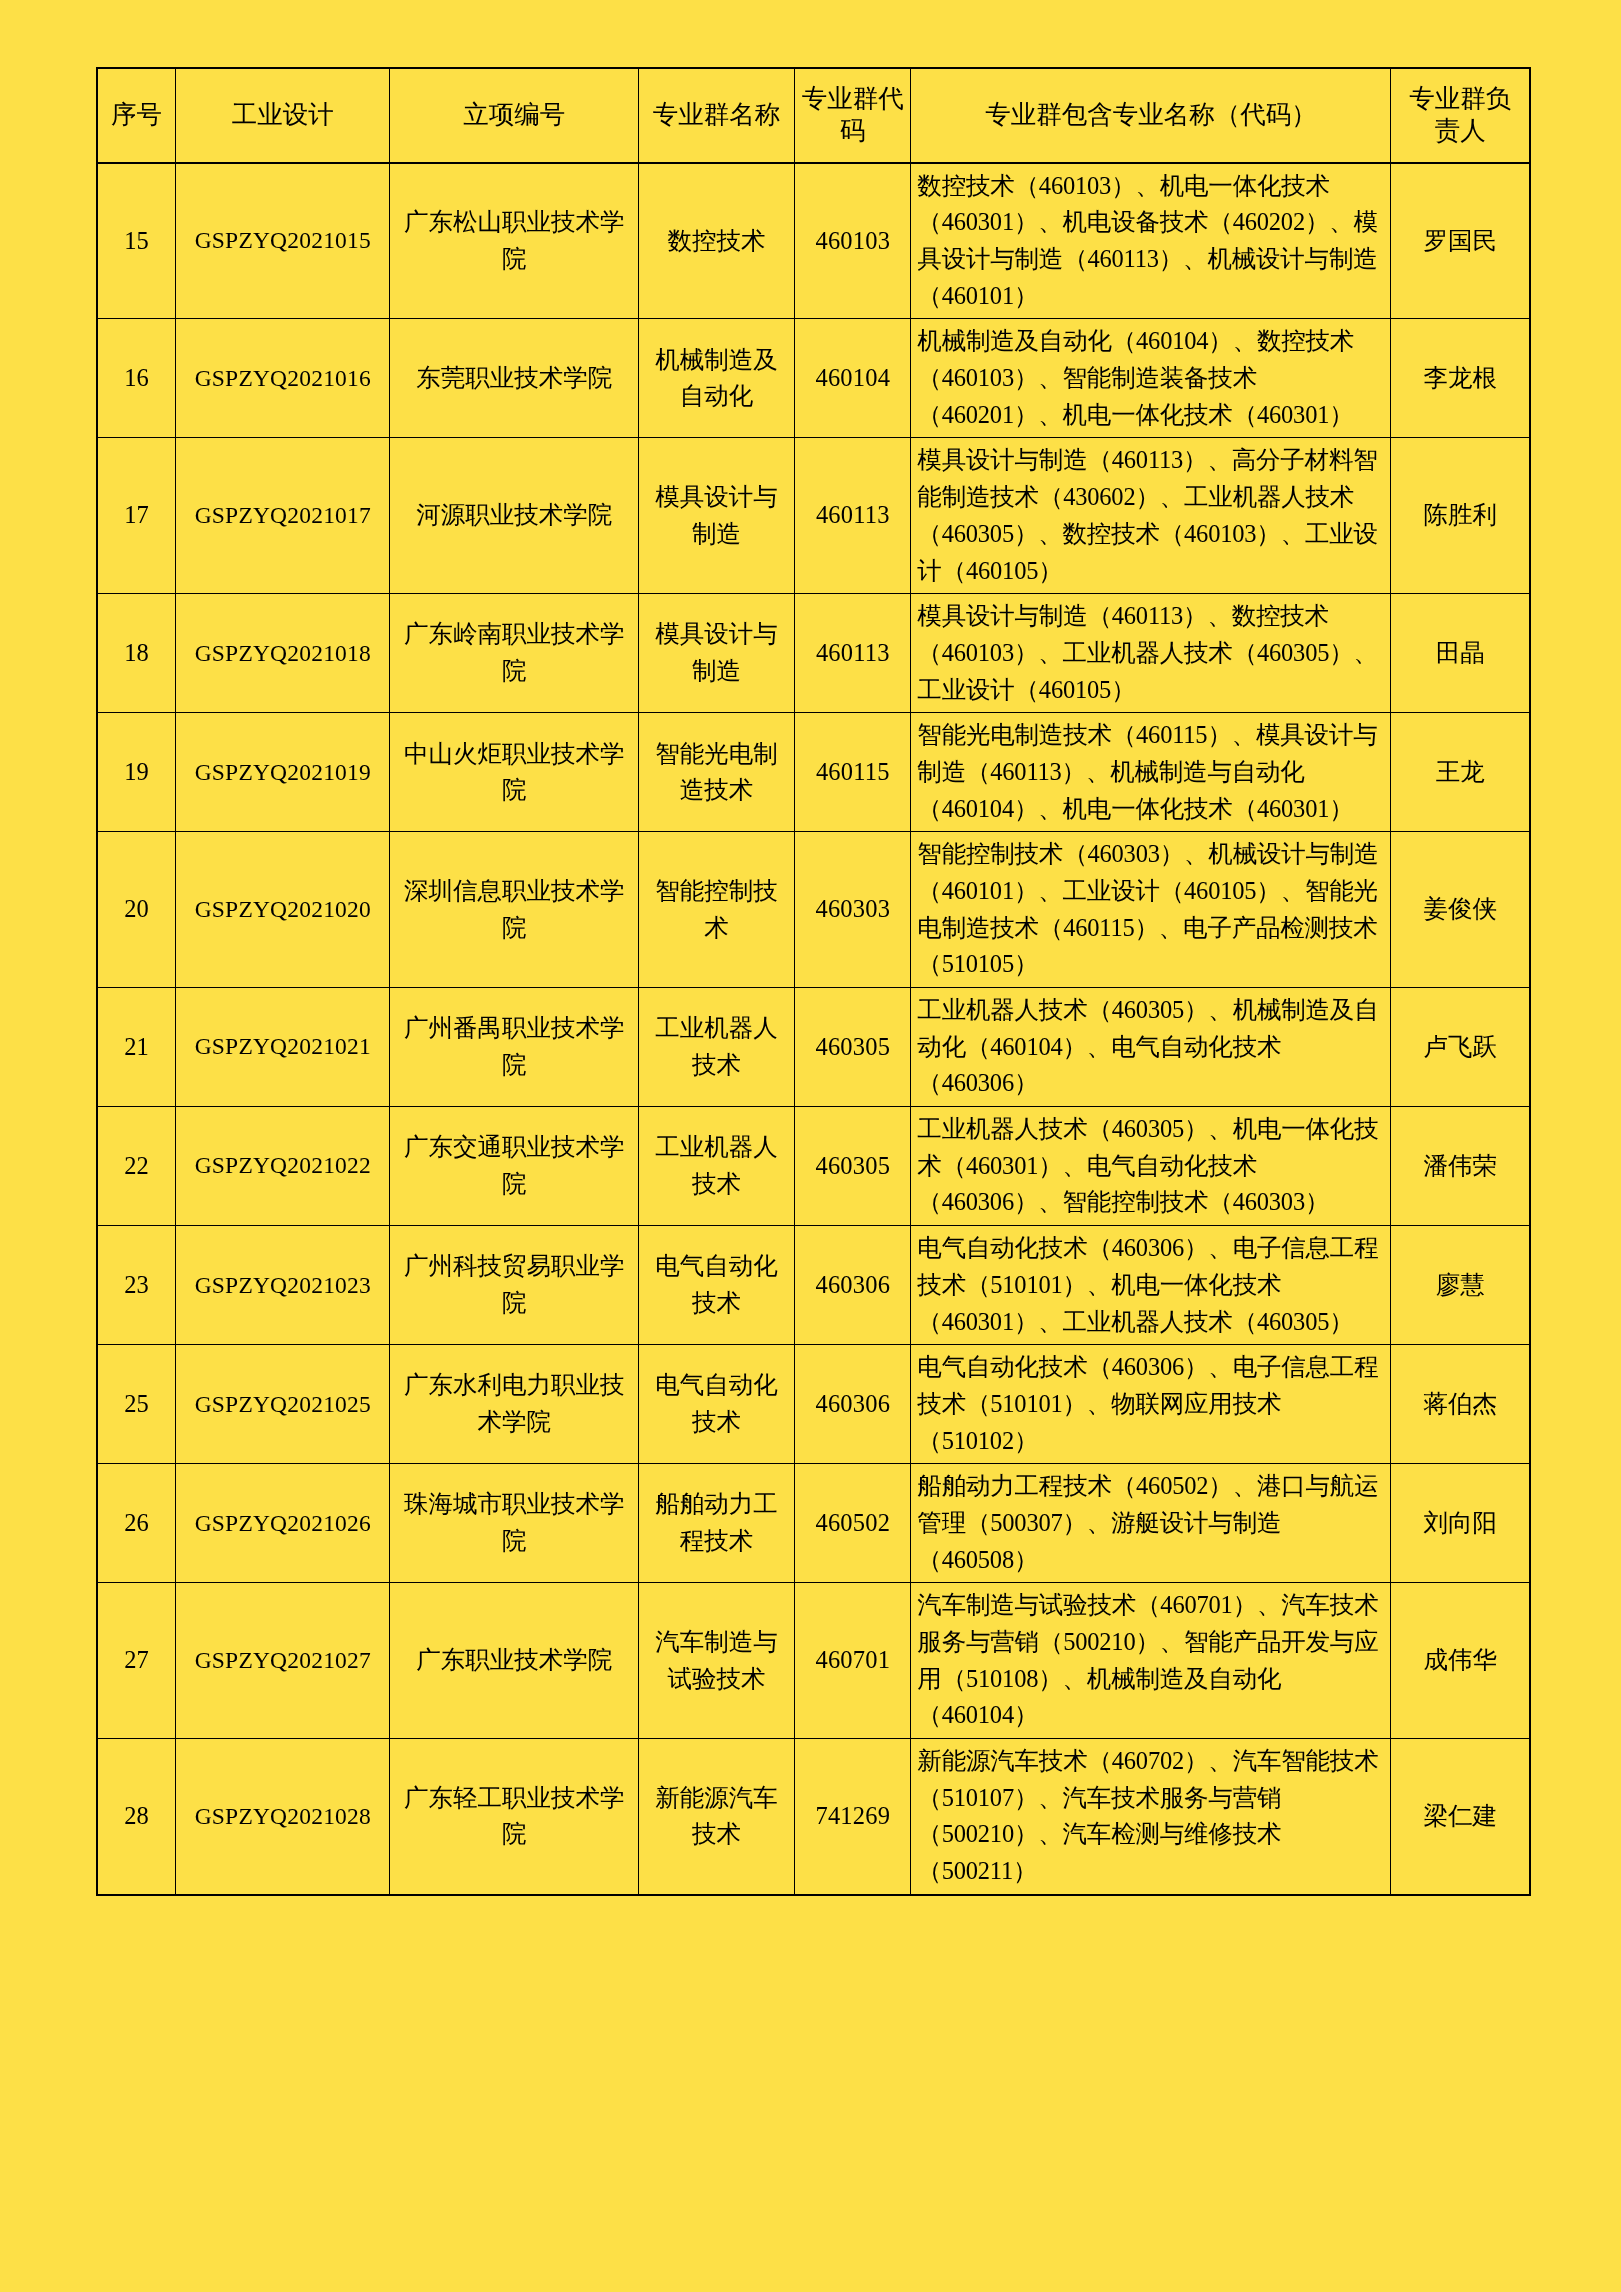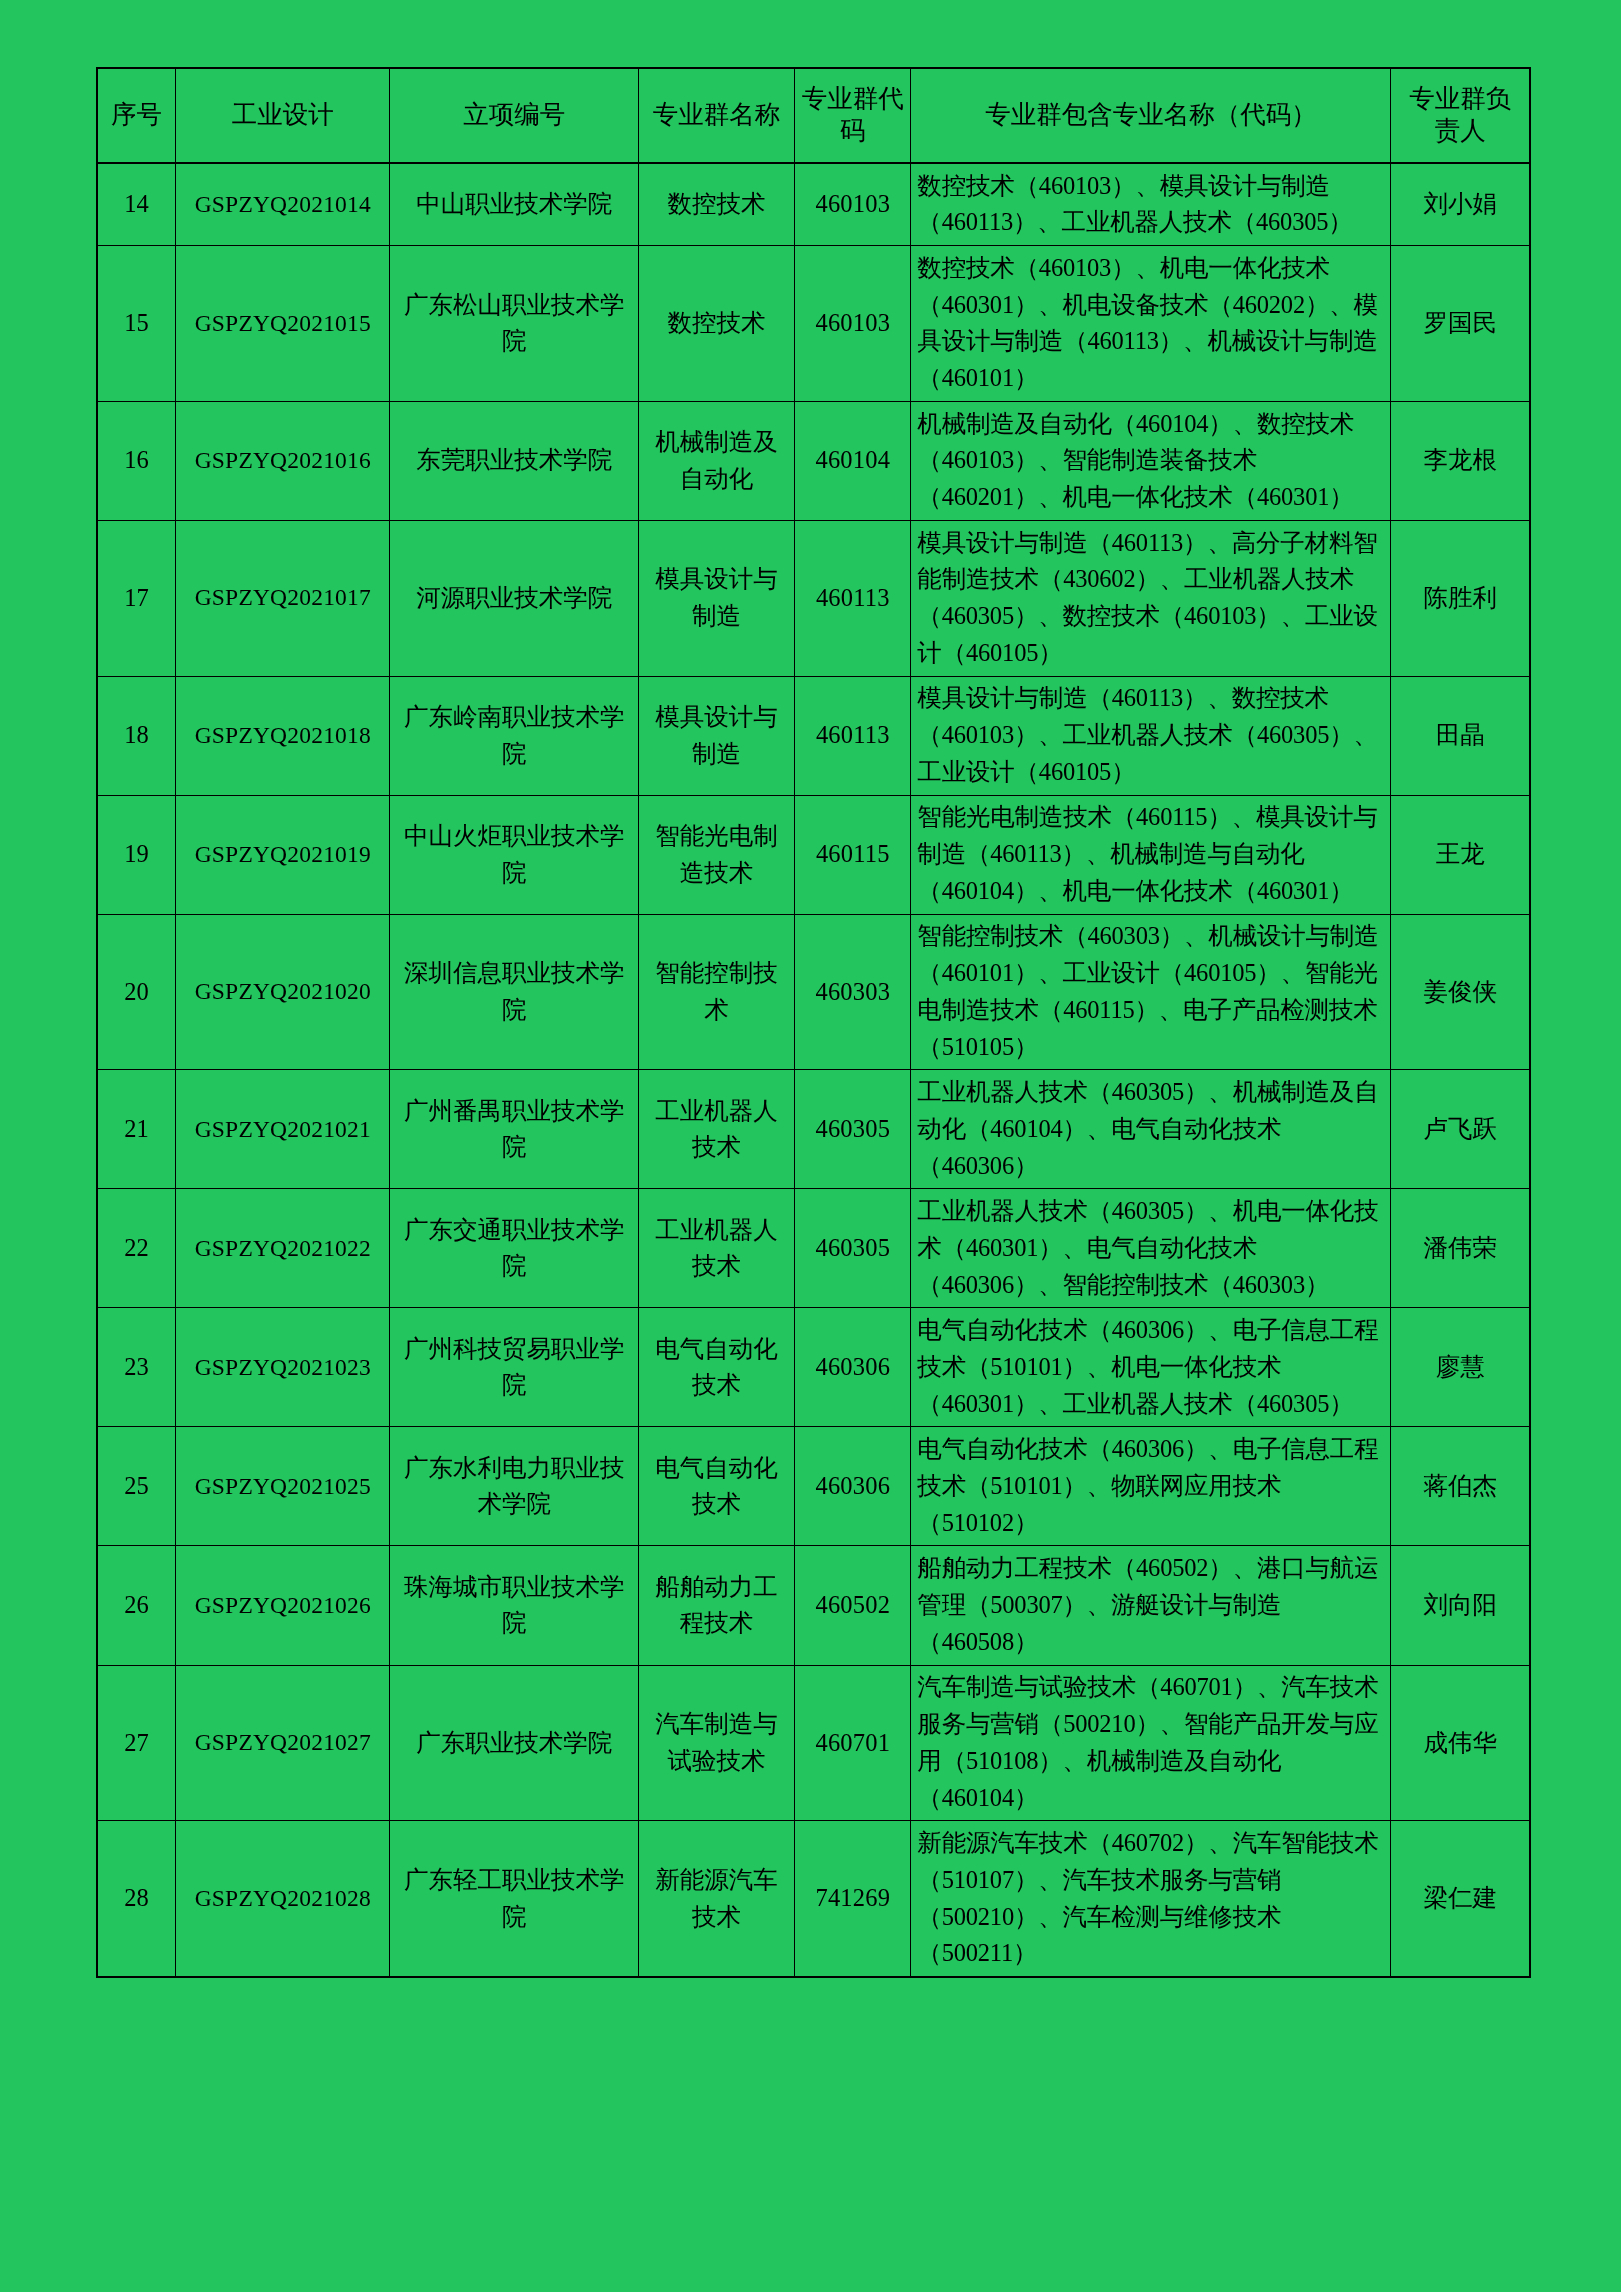--- a/index.html
+++ b/index.html
@@ -11,21 +11,21 @@
     width: 1621px;
     height: 2293px;
     font-family: "Liberation Serif", "DejaVu Serif", serif;
     color: #000000;
     overflow: hidden;
   }
   #page {
     position: relative;
     width: 1621px;
     height: 2293px;
-    background: #22c55e;
+    background: #fde047;
     box-sizing: border-box;
     padding: 67px 0 0 96px;
   }
   table.data-table {
     border-collapse: collapse;
     width: 1435px;
     table-layout: fixed;
     border: 2.9px solid #000;
   }
   table.data-table td,
@@ -108,29 +108,20 @@
         <th>
             <span class="hdr-txt">专业群包含专业名称（代码）</span>
           </th>
         <th>
             <span class="hdr-txt">专业群负责人</span>
           </th>
       </tr>
     </thead>
     <tbody id="tbody">
         <tr>
-          <td class="seq">14</td>
-          <td class="code">GSPZYQ2021014</td>
-          <td class="school">中山职业技术学院</td>
-          <td class="grpname">数控技术</td>
-          <td class="grpcode">460103</td>
-          <td class="majors">数控技术（460103）、模具设计与制造（460113）、工业机器人技术（460305）</td>
-          <td class="leader">刘小娟</td>
-        </tr>
-        <tr>
           <td class="seq">15</td>
           <td class="code">GSPZYQ2021015</td>
           <td class="school">广东松山职业技术学院</td>
           <td class="grpname">数控技术</td>
           <td class="grpcode">460103</td>
           <td class="majors">数控技术（460103）、机电一体化技术（460301）、机电设备技术（460202）、模具设计与制造（460113）、机械设计与制造（460101）</td>
           <td class="leader">罗国民</td>
         </tr>
         <tr>
           <td class="seq">16</td>

